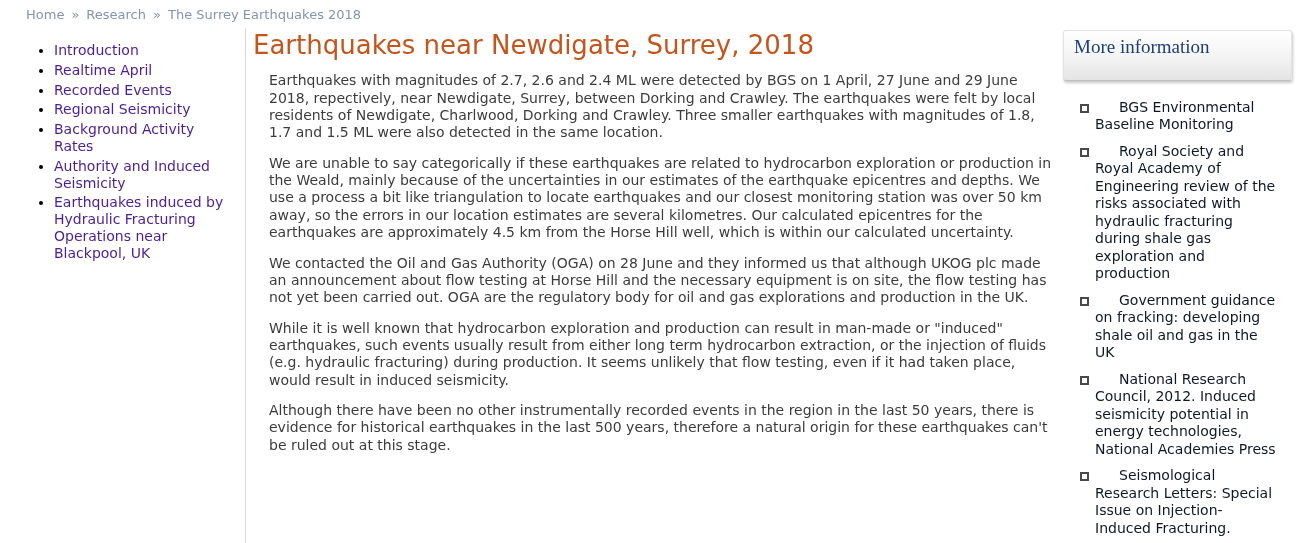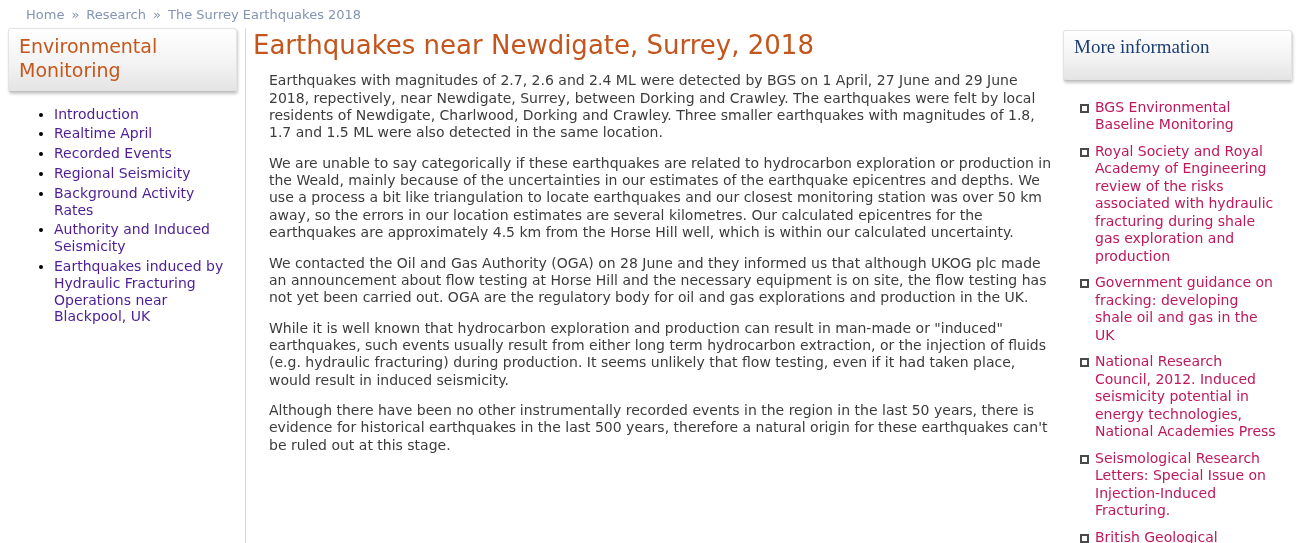--- a/index.html
+++ b/index.html
@@ -97,34 +97,33 @@
   }
   .more-list li::before {
     content: "";
     position: absolute;
     left: 0; top: 5px;
     width: 5px; height: 5px;
     border: 2px solid #4a4a4a;
     background: #ffffff;
   }
   .more-list a {
-    color: #be185d; text-decoration: none; cursor: pointer;
+    color: #0f172a; text-decoration: none; cursor: pointer; margin-left: 24px;
   }
 </style>
 </head>
 <body>
 
 <div class="breadcrumb">
   <a>Home</a><span class="sep">»</span><a>Research</a><span class="sep">»</span><a>The Surrey Earthquakes 2018</a>
 </div>
 
 <div class="layout">
 
   <div class="col-left">
-    <div class="panel-head head-left">Environmental Monitoring</div>
     <ul class="left-nav">
       <li><a>Introduction</a></li>
       <li><a>Realtime April</a></li>
       <li><a>Recorded Events</a></li>
       <li><a>Regional Seismicity</a></li>
       <li><a>Background Activity Rates</a></li>
       <li><a>Authority and Induced Seismicity</a></li>
       <li><a>Earthquakes induced by Hydraulic Fracturing Operations near Blackpool, UK</a></li>
     </ul>
   </div>

